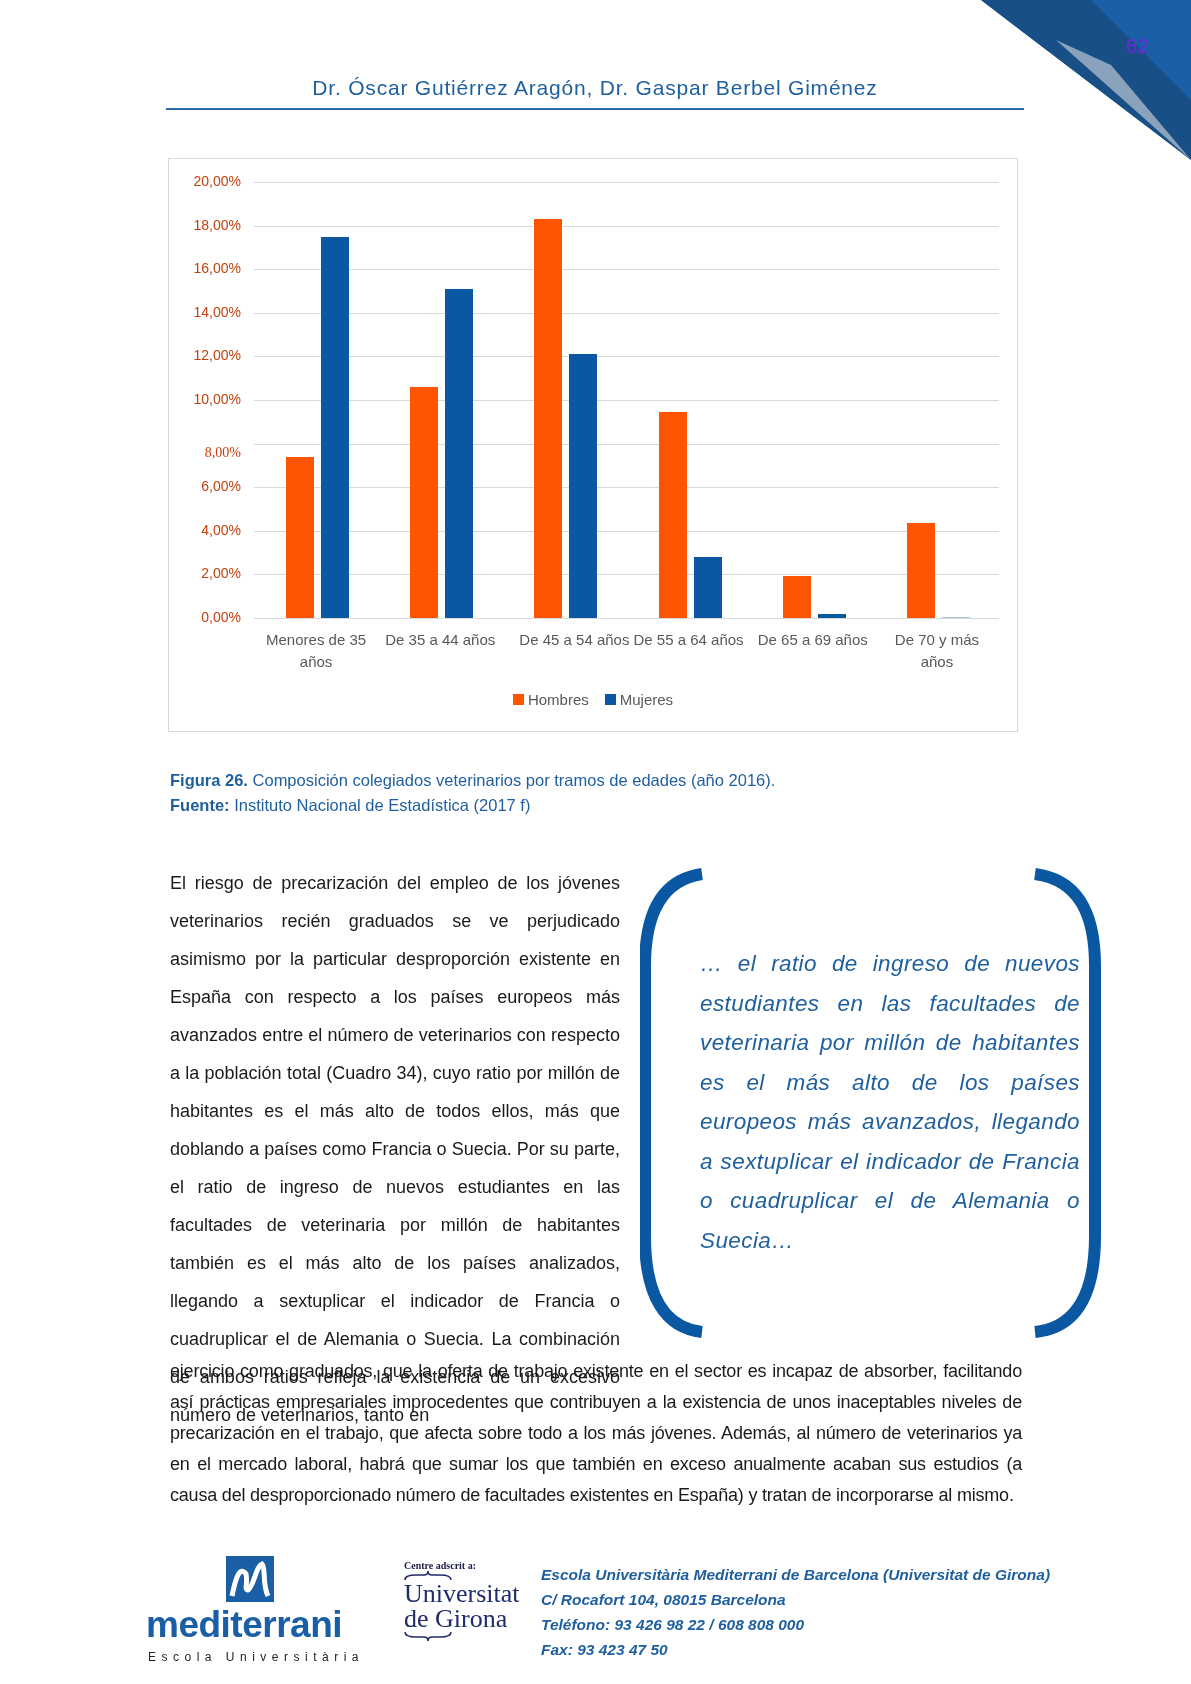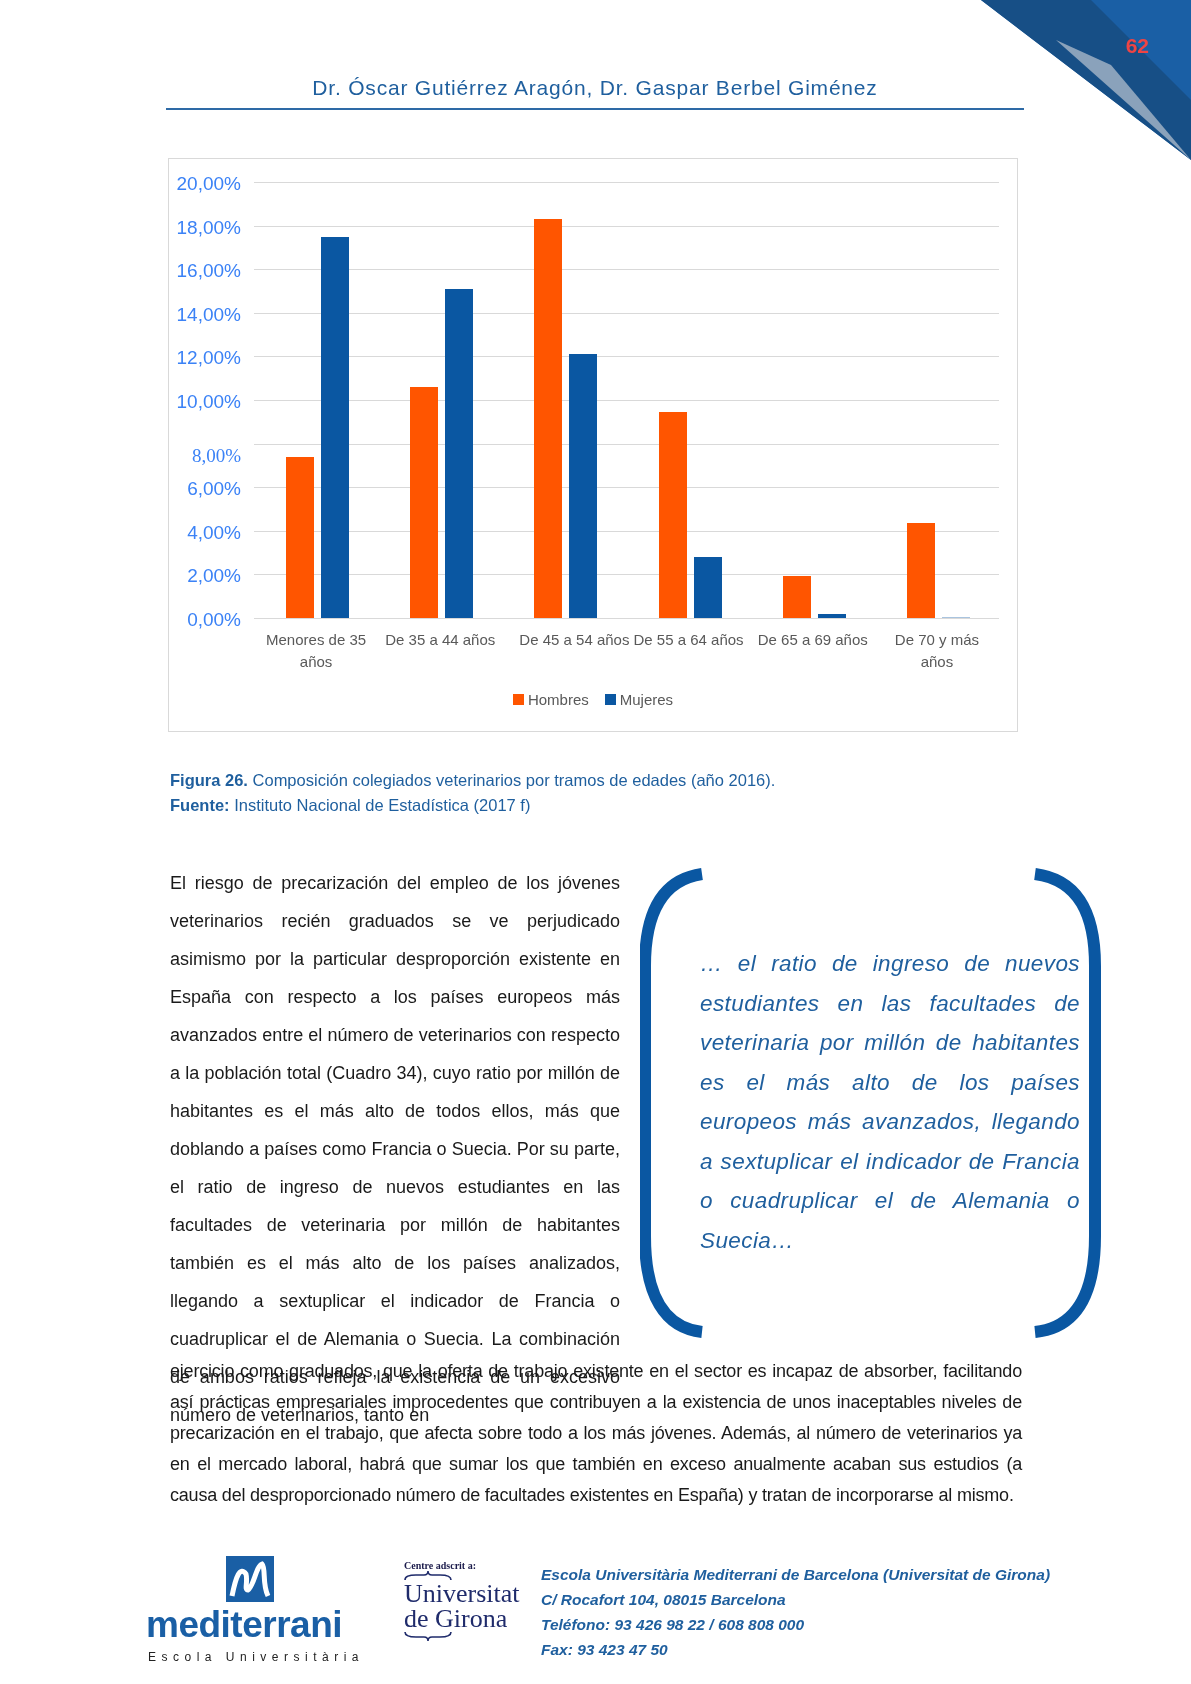--- a/index.html
+++ b/index.html
@@ -1,31 +1,31 @@
 <!DOCTYPE html>
 <html><head>
 <meta charset="utf-8">
 <style>
   * { box-sizing: border-box; margin: 0; padding: 0; }
   html, body { width: 1191px; height: 1684px; background: #ffffff; overflow: hidden; }
   body { position: relative; font-family: "Liberation Sans", "DejaVu Sans", sans-serif; color: #1a1a1a; }
 
   
   .corner { position: absolute; top: 0; right: 0; width: 230px; height: 170px; }
-  .page-number { position: absolute; top: 34px; right: 42px; font-size: 21px; color: #ef4444; font-weight: bold; }
+  .page-number { position: absolute; top: 34px; right: 42px; font-size: 21px; color: #6d28d9; }
   .header-title { position: absolute; top: 76px; left: 166px; width: 858px; text-align: center;
     font-size: 21px; color: #1f5f9e; letter-spacing: 0.8px; }
   .header-rule { position: absolute; top: 108px; left: 166px; width: 858px; height: 2px; background: #2e6aa6; }
 
   
   .chart-box { position: absolute; left: 168px; top: 158px; width: 850px; height: 574px;
     border: 1.5px solid #d9d9d9; background: #fff; }
   .plot { position: absolute; left: 85px; top: 23px; width: 745px; height: 436px; }
   .gridline { position: absolute; left: 0; right: 0; height: 1px; background: #d9d9d9; }
-  .ytick { position: absolute; left: -88px; width: 75px; text-align: right; font-size: 19px; color: #3b82f6;
+  .ytick { position: absolute; left: -88px; width: 75px; text-align: right; font-size: 14px; color: #c2410c;
     transform: translateY(-9px); }
   .bar { position: absolute; bottom: 0; width: 28px; }
   .bar.h { background: #ff5500; }
   .bar.m { background: #0a57a2; }
   .xlabel { position: absolute; top: 447px; width: 124px; text-align: center; font-size: 15px; color: #595959; line-height: 22px; }
   .legend { position: absolute; left: 0; right: 0; top: 532px; display: flex; justify-content: center; gap: 16px;
     font-size: 15px; color: #595959; }
   .legend-item { display: flex; align-items: center; gap: 4px; }
   .legend-swatch { width: 11px; height: 11px; display: inline-block; }
 

